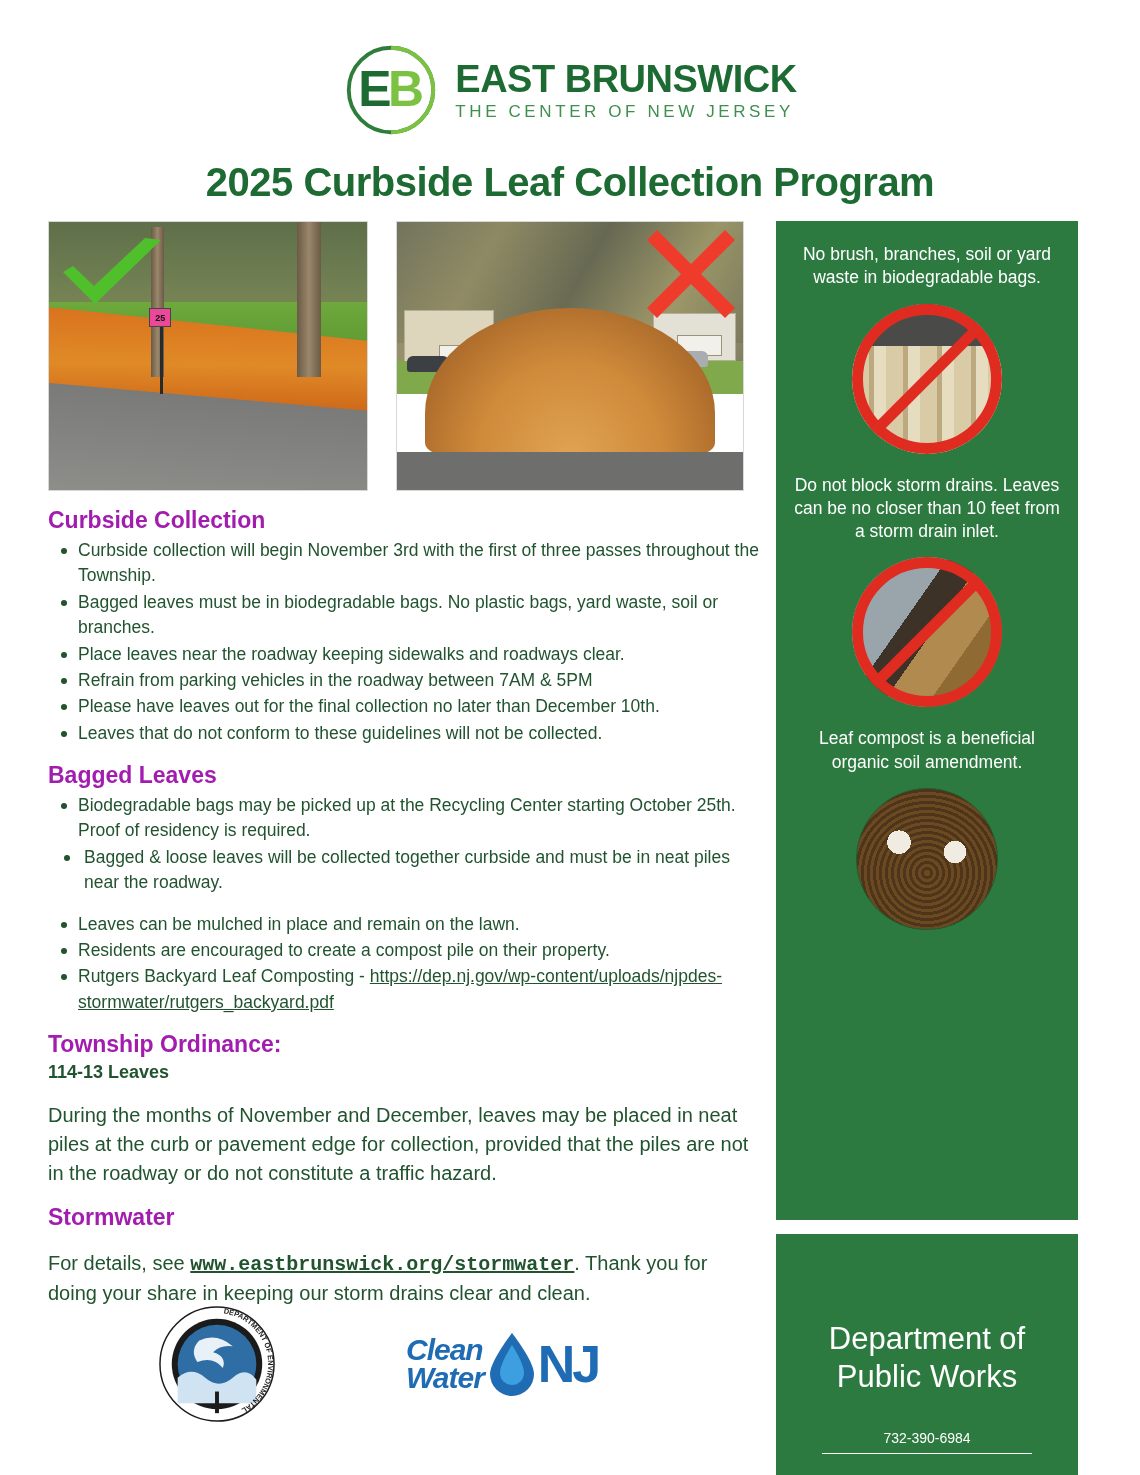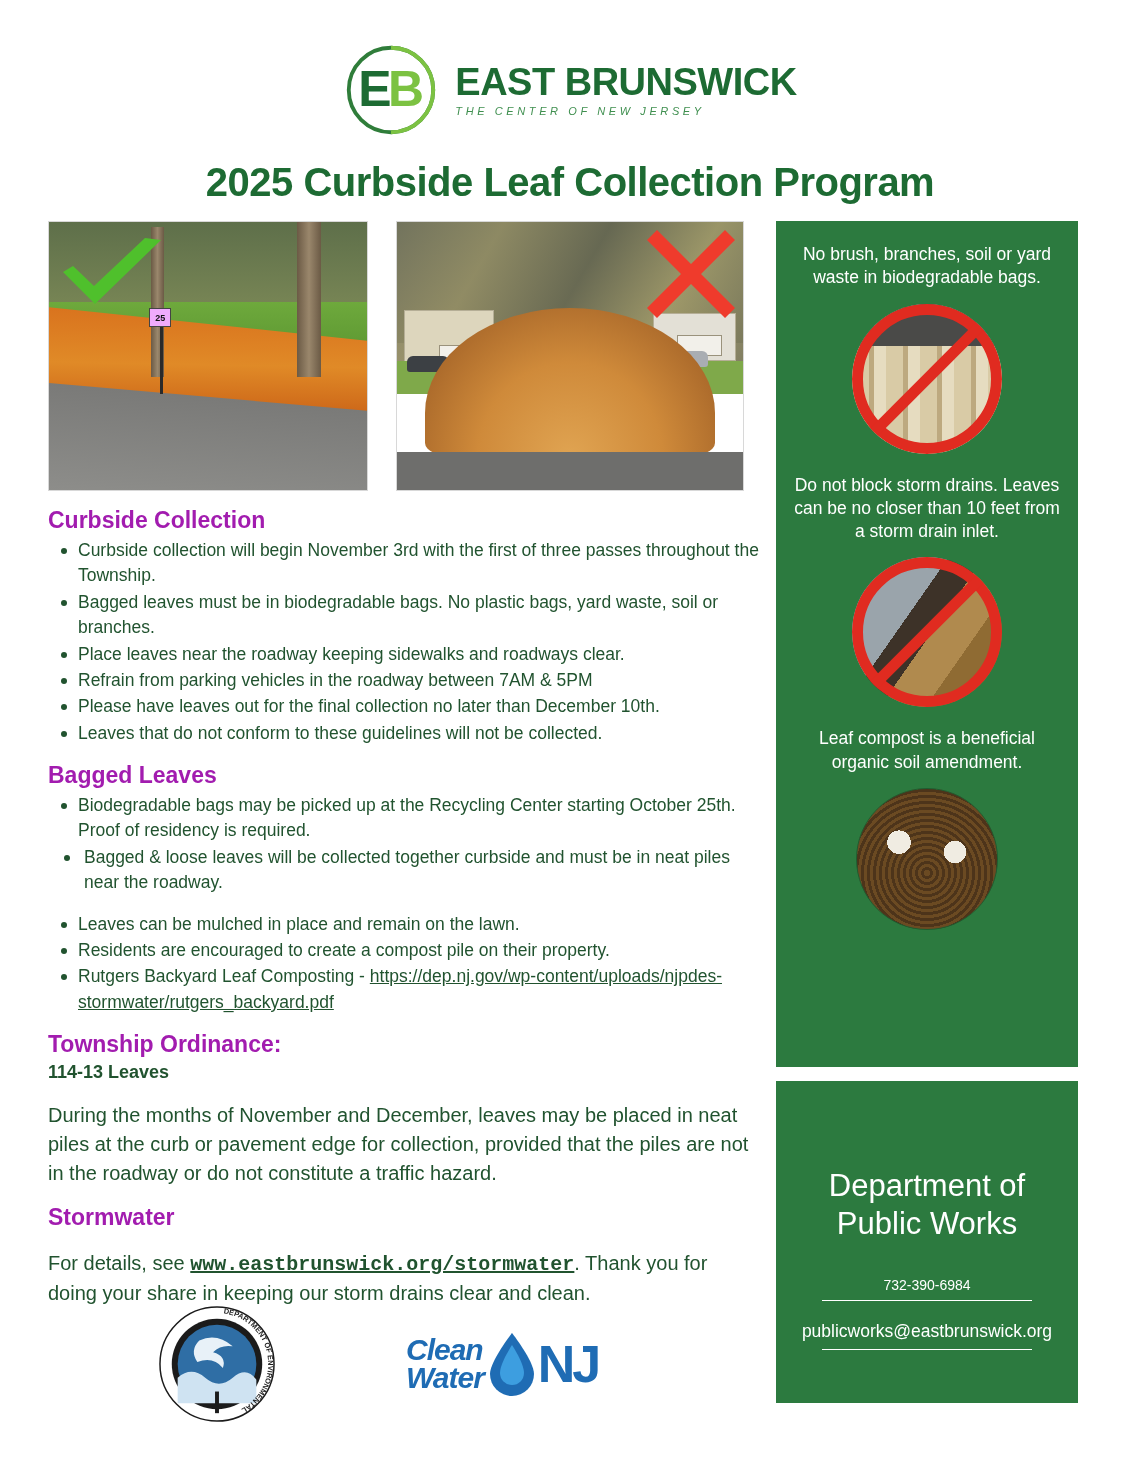--- a/index.html
+++ b/index.html
@@ -24,26 +24,25 @@
   .eb-mark { width: 96px; height: 96px; flex: 0 0 auto; }
   .brand { display: flex; flex-direction: column; justify-content: center; }
   .brand-name {
     font-size: 38px;
     font-weight: bold;
     letter-spacing: -0.5px;
     color: #1d6b33;
     line-height: 1;
   }
   .brand-tag {
-    font-size: 11px;
+    font-size: 17px;
     letter-spacing: 3.6px;
     color: #3f8f4f;
     margin-top: 5px;
     line-height: 1;
-    font-style: italic;
   }
 
   .page-title {
     text-align: center;
     font-size: 40px;
     font-weight: bold;
     color: #1d6b33;
     margin-top: 22px;
     letter-spacing: -0.5px;
   }
@@ -70,21 +69,21 @@
 
   
   .sc-sky    { position:absolute; left:0; top:0; width:100%; height:38%; background:linear-gradient(#5e6f4a,#7d8a57); }
   .sc-lawn   { position:absolute; left:0; top:30%; width:100%; height:34%; background:linear-gradient(#6ea93c,#4f8a2a); }
   .sc-walk   { position:absolute; left:0; top:52%; width:100%; height:10%; background:#b9b4a5; transform:skewY(-4deg); }
   .sc-leafrow{ position:absolute; left:-2%; top:38%; width:104%; height:48%;
                background:linear-gradient(175deg,#d9731e 0%,#e08a27 35%,#c96016 70%,#b95510 100%);
                transform: skewY(6deg); }
   .sc-road   { position:absolute; left:0; bottom:0; width:100%; height:40%; background:linear-gradient(#7a7a78,#8d8d8a); transform:skewY(5deg); transform-origin:left bottom;}
   .sc-trunk  { position:absolute; background:linear-gradient(90deg,#6b5a45,#9a876c,#6b5a45); }
-  .sc-sign   { position:absolute; background:#f0abfc; border:1px solid #444; }
+  .sc-sign   { position:absolute; background:#ec4899; border:1px solid #444; }
   .sc-post   { position:absolute; background:#2a2a2a; width:3px; }
   .check-mark{ position:absolute; left:8px; top:14px; width:110px; height:78px; }
 
   
   .bd-sky    { position:absolute; left:0; top:0; width:100%; height:45%; background:linear-gradient(#8fa9c4,#b9c6cf); }
   .bd-trees  { position:absolute; left:0; top:0; width:100%; height:55%;
                background:linear-gradient(120deg,#6d6a4b 0%,#8c8352 25%,#5e5c3e 50%,#9b9157 75%,#6a6746 100%); opacity:.85; }
   .bd-house  { position:absolute; left:2%; top:33%; width:26%; height:22%; background:#ddd6bd; border:1px solid #b5ae96;}
   .bd-house2 { position:absolute; right:2%; top:34%; width:24%; height:18%; background:#e3e0d6; border:1px solid #b5ae96;}
   .bd-gar    { position:absolute; background:#f2f0ea; border:1px solid #9a927c; }
@@ -141,21 +140,21 @@
   .lnk { text-decoration: underline; color: #21532f; }
   .lnk.bold { font-weight: bold; font-family: Liberation Mono, monospace; }
 
   
   .green-panel {
     background: #2c7a3f;
     color: #ffffff;
     padding: 22px 16px 18px;
     text-align: center;
   }
-  .green-panel.top { height: 846px; }
+  .green-panel.top { height: 999px; }
   .green-panel.bottom { height: 322px; margin-top: 14px; padding-top: 86px; }
   .gp-text {
     font-size: 17.5px;
     line-height: 1.33;
     margin-bottom: 14px;
   }
   .no-icon {
     width: 150px; height: 150px;
     margin: 0 auto 20px;
     position: relative;

